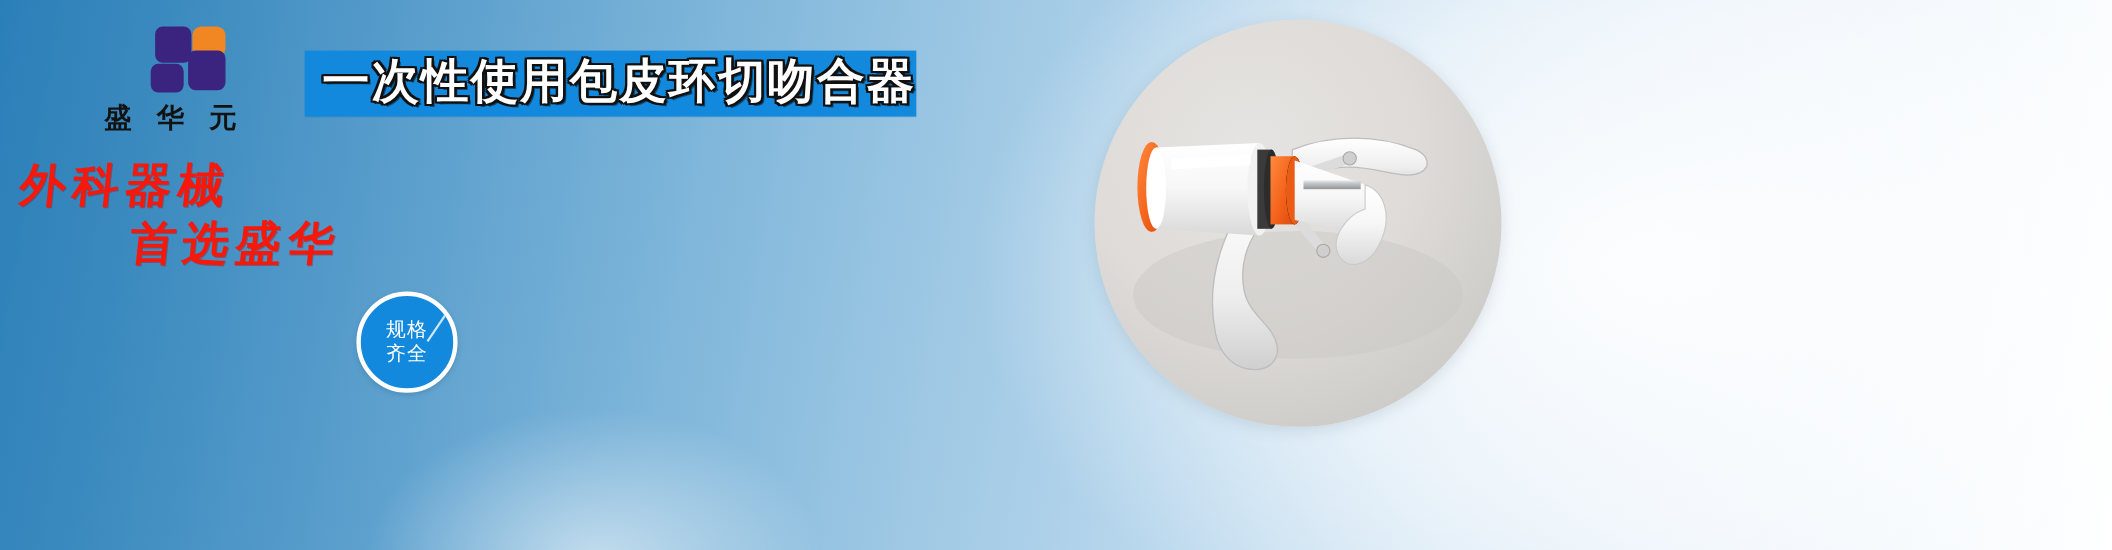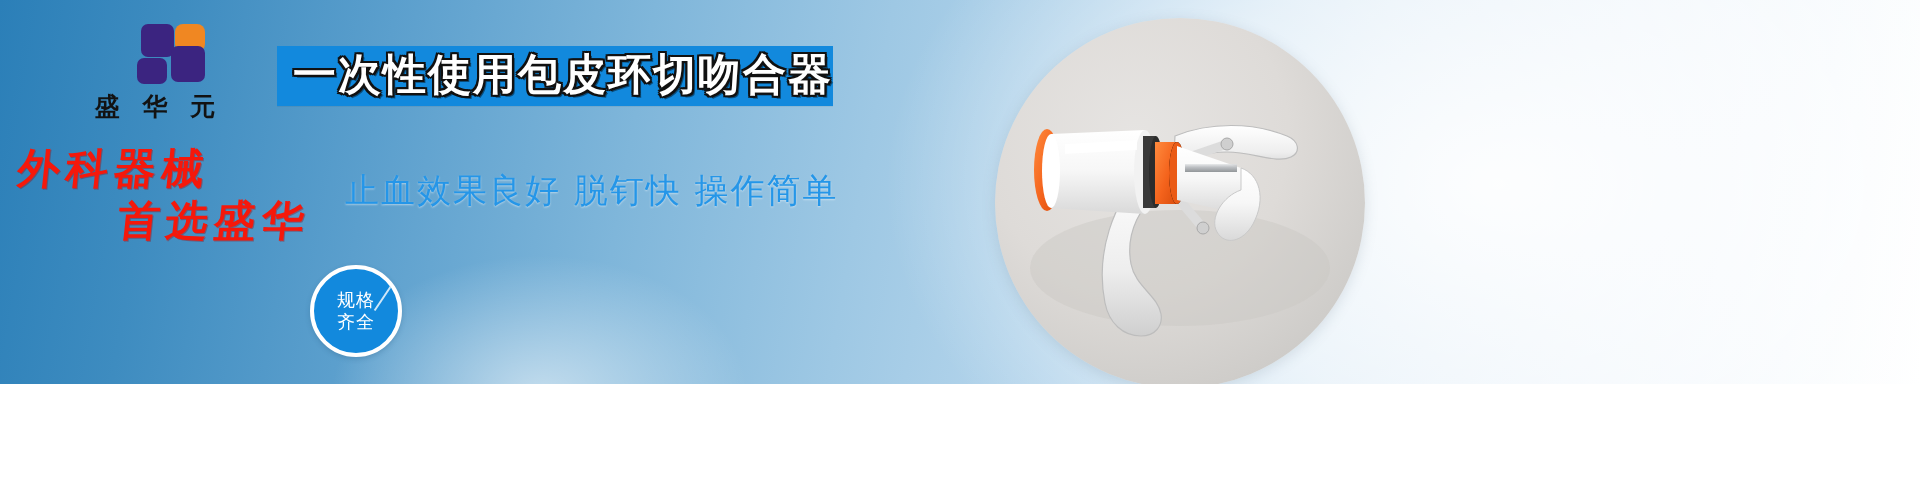--- a/index.html
+++ b/index.html
@@ -3,21 +3,21 @@
 <meta charset="utf-8">
 <style>
   * { margin:0; padding:0; box-sizing:border-box; }
   html,body { width:1920px; height:500px; overflow:hidden; }
   body {
     font-family:"Liberation Sans","DejaVu Sans",sans-serif;
     background:#ffffff;
   }
   #banner {
     position:relative;
-    width:1920px; height:384px;
+    width:1920px; height:500px;
     overflow:hidden;
     background:
       radial-gradient(ellipse 900px 600px at 78% 48%, rgba(255,255,255,0.92) 0%, rgba(255,255,255,0.55) 38%, rgba(255,255,255,0.0) 68%),
       linear-gradient(100deg,
         #2b7fb8 0%,
         #3e8cc0 9%,
         #5b9fcd 20%,
         #7fb6da 33%,
         #9ec8e4 45%,
         #bcd9ee 58%,
@@ -86,21 +86,21 @@
   
   #subtitle {
     position:absolute; left:345px; top:168px;
     font-size:34px; color:#2596e8; letter-spacing:2px;
     white-space:nowrap;
     font-family:"DejaVu Sans","Liberation Sans",sans-serif;
     text-shadow:0 1px 2px rgba(255,255,255,0.5);
   }
 
   
-  #badges { position:absolute; left:310px; top:265px; display:flex; }
+  #badges { position:absolute; left:324px; top:265px; display:flex; }
   .badge {
     position:relative;
     width:92px; height:92px; border-radius:50%;
     background:#1289dd;
     border:4px solid #ffffff;
     box-shadow:0 2px 5px rgba(40,90,130,0.28);
     display:flex; flex-direction:column;
     align-items:center; justify-content:center;
     overflow:hidden;
   }
@@ -146,21 +146,20 @@
 
   <div id="calligraphy">
     <div class="calli calli-1">外科器械</div>
     <div class="calli calli-2">首选盛华</div>
   </div>
 
   <div id="title-banner">
     <div id="title-text">一次性使用包皮环切吻合器</div>
   </div>
 
-  <div id="subtitle">止血效果良好 脱钉快 操作简单</div>
 
   <div id="badges">
     <div class="badge">
       <span class="badge-slash"></span>
       <span class="badge-line">规格</span>
       <span class="badge-line">齐全</span>
     </div>
   </div>
 
   <div id="product">

